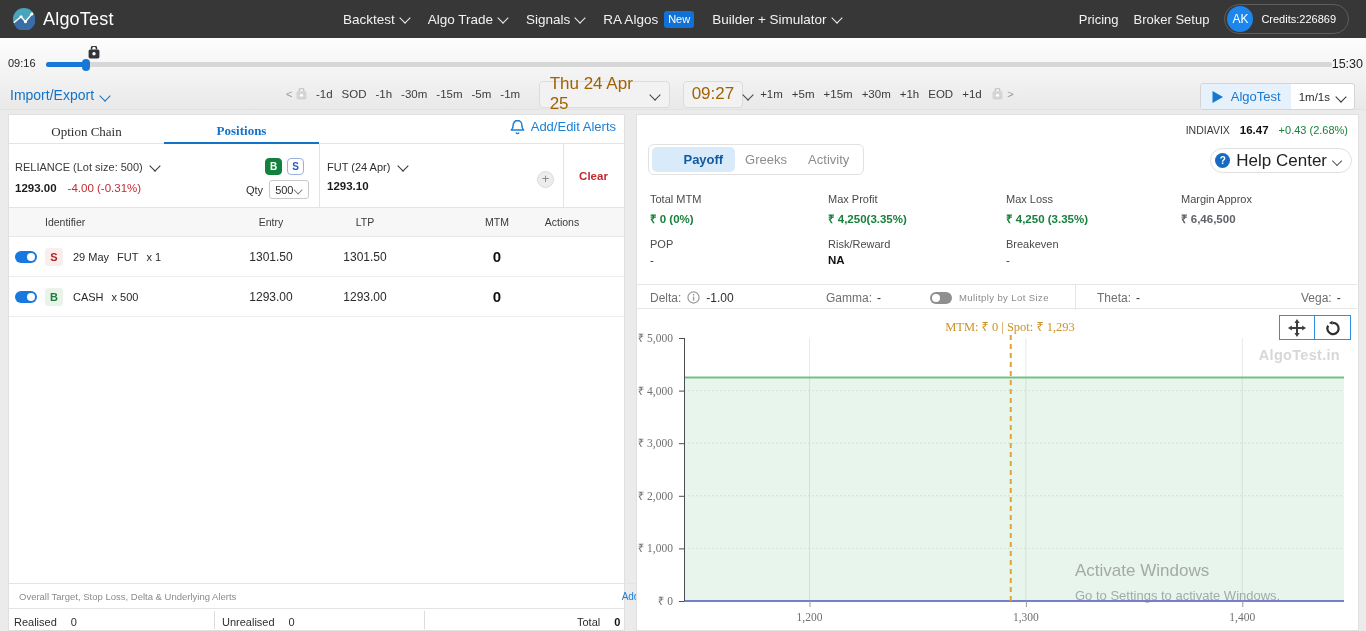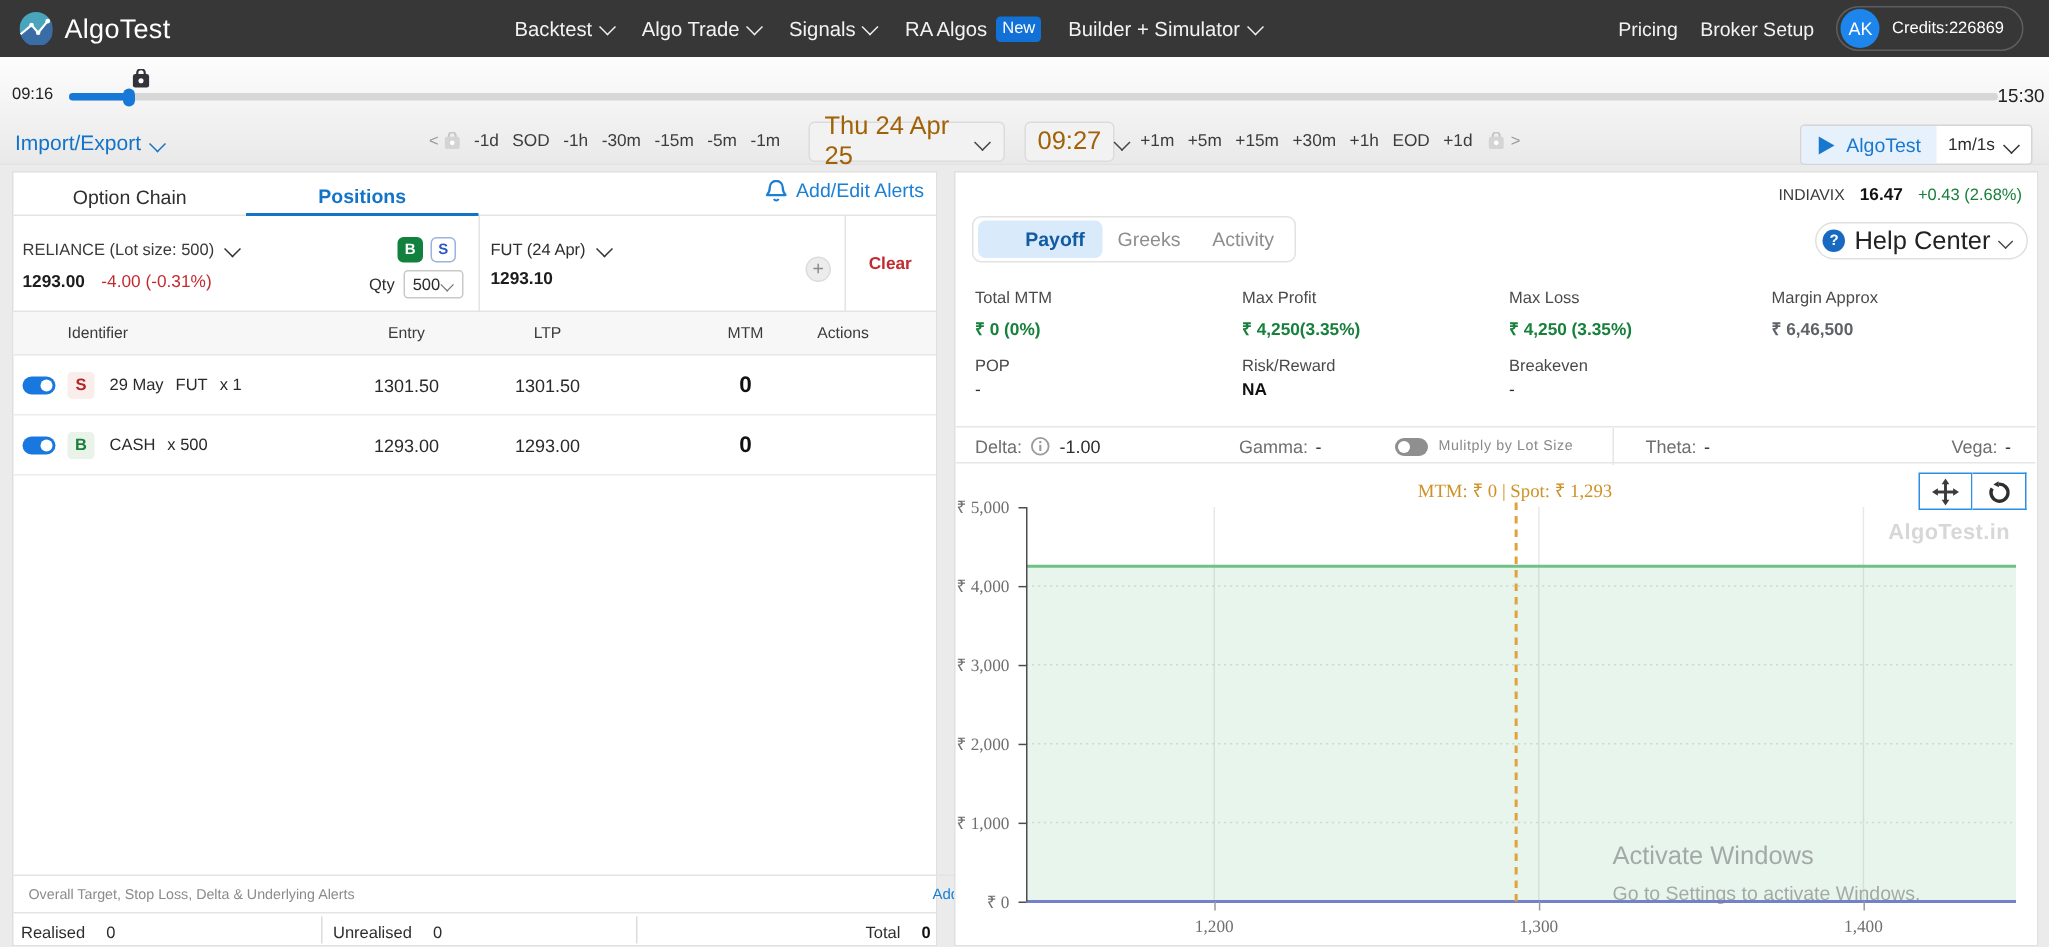--- a/index.html
+++ b/index.html
@@ -43,21 +43,21 @@
 #autoplay-group { position:absolute; right:11px; top:5px; height:27px; display:flex; align-items:stretch; border:1px solid #d4d4d4; border-radius:3px; background:#fff; overflow:hidden; }
 #autoplay-btn { display:flex; align-items:center; gap:7px; background:#e7f1fc; padding:0 10px; color:#1878d0; font-size:13px; cursor:pointer; }
 #speed-select { display:flex; align-items:center; gap:7px; padding:0 8px; font-size:11.5px; color:#2c2c2c; cursor:pointer; }
 
 
 #left-panel { position:absolute; left:8px; top:114px; width:617px; height:517px; background:#fff; border:1px solid #e0e0e0; }
 #right-panel { position:absolute; left:636px; top:114px; width:723px; height:517px; background:#fff; border:1px solid #e0e0e0; }
 
 
 #lp-tabs { position:absolute; left:0; top:0; width:615px; height:29px; border-bottom:1px solid #e4e4e4; }
-.lp-tab { position:absolute; top:0; height:29px; padding-top:4px; width:155px; display:flex; align-items:center; justify-content:center; font-size:13px; color:#2e2e2e; cursor:pointer; }
+.lp-tab { position:absolute; top:0; height:29px; padding-top:4px; width:155px; display:flex; align-items:center; justify-content:center; font-size:13px; color:#2e2e2e; cursor:pointer;font-family:Liberation Serif, serif; }
 #lp-tab-positions { left:155px; color:#1273c8; font-weight:bold; border-bottom:2px solid #1273c8; }
 #alerts-link { position:absolute; right:8px; top:4px; height:29px; display:flex; align-items:flex-start; gap:6px; color:#1b7fd4; font-size:13px; cursor:pointer; }
 
 #instrument-row { position:absolute; left:0; top:29px; width:615px; height:64px; border-bottom:1px solid #e4e4e4; }
 #inst-left { position:absolute; left:6px; top:0; width:304px; height:64px; }
 #inst-name-row { position:absolute; left:0; top:17px; display:flex; align-items:center; gap:8px; font-size:11px; color:#3a3a3a; cursor:pointer; }
 #inst-price-row { position:absolute; left:0; top:38px; display:flex; align-items:baseline; gap:11px; }
 #inst-price { font-size:11.5px; font-weight:bold; color:#1c1c1c; }
 #inst-change { font-size:11.5px; color:#c22b31; }
 #bs-group { position:absolute; left:250px; top:14px; display:flex; gap:5px; }

